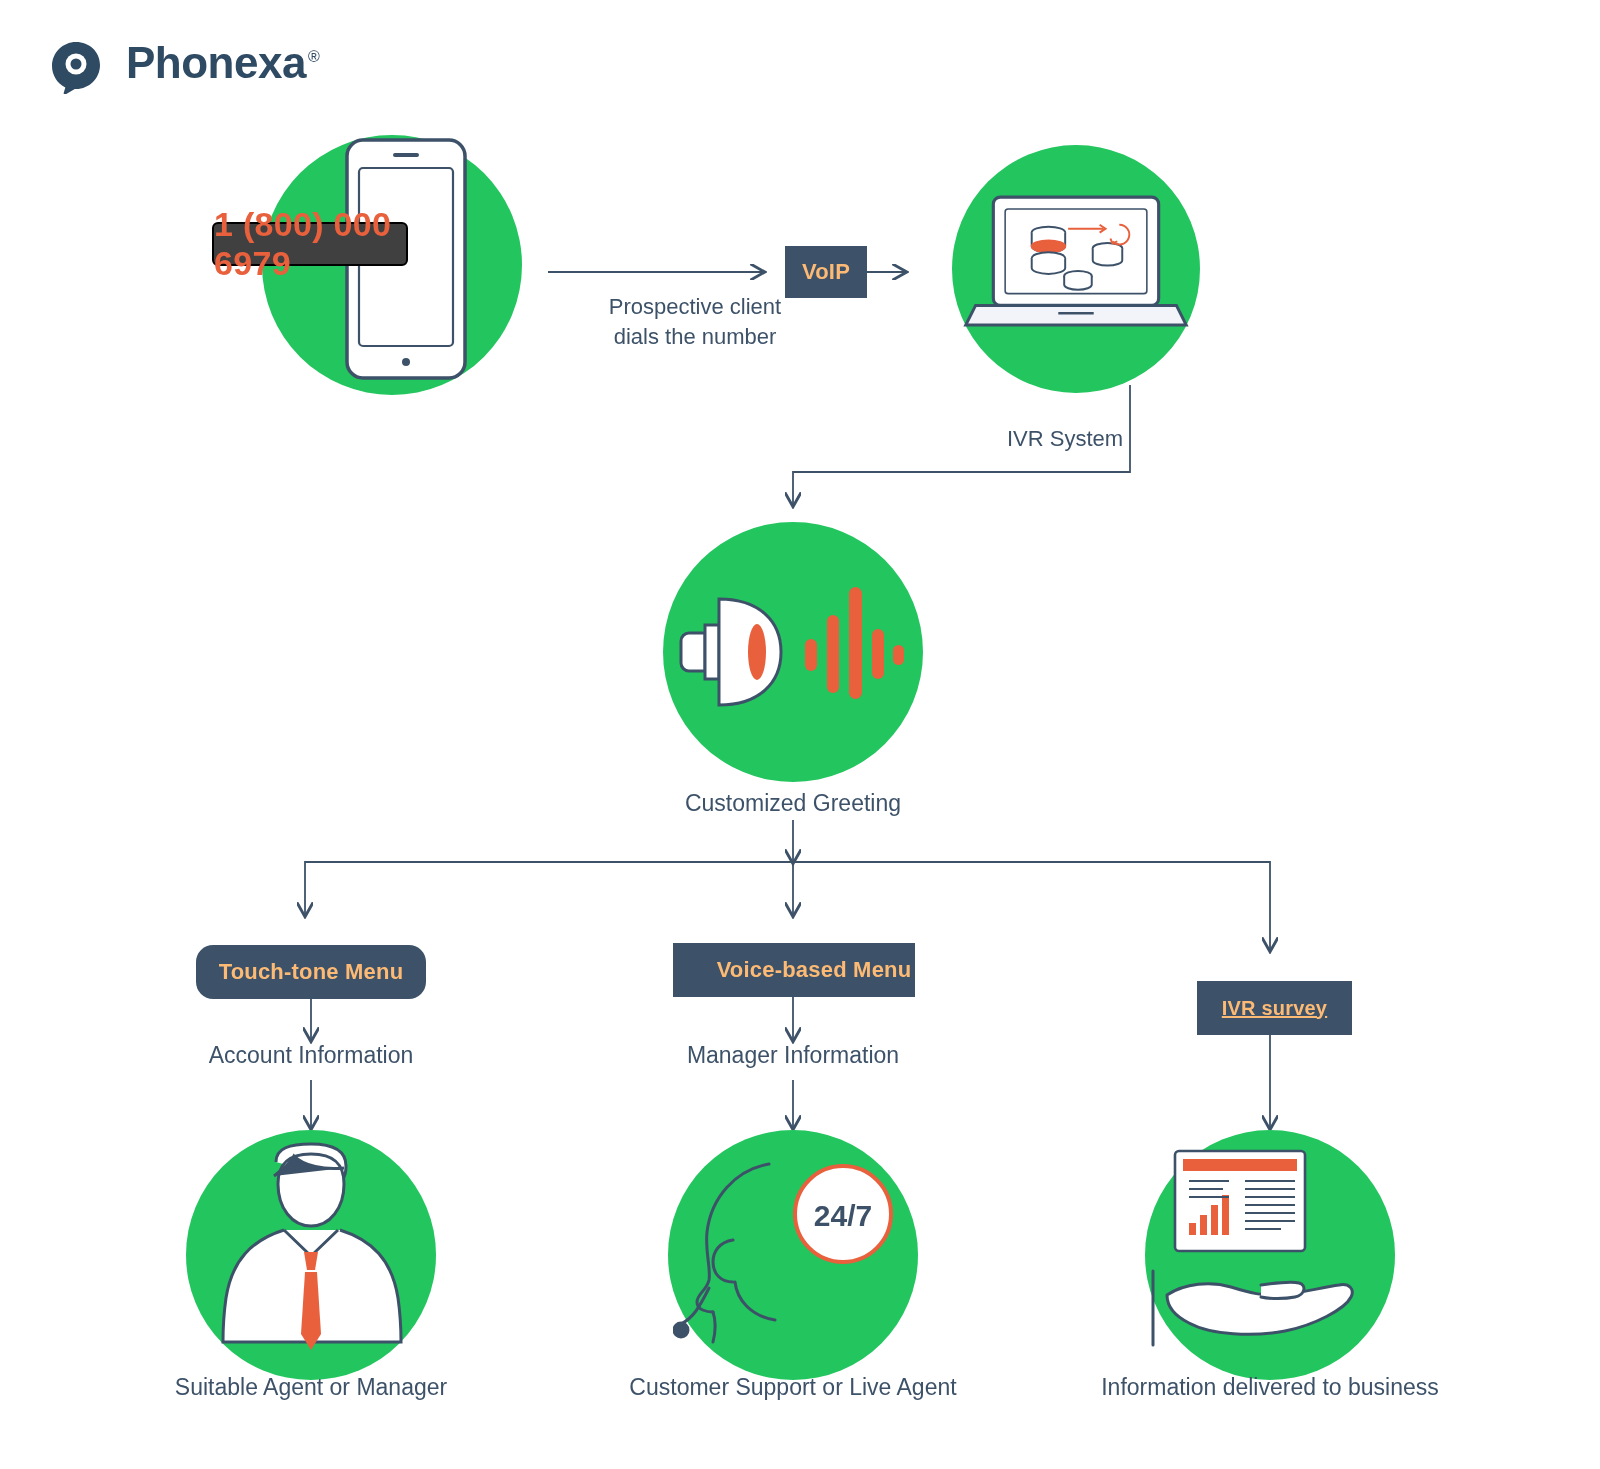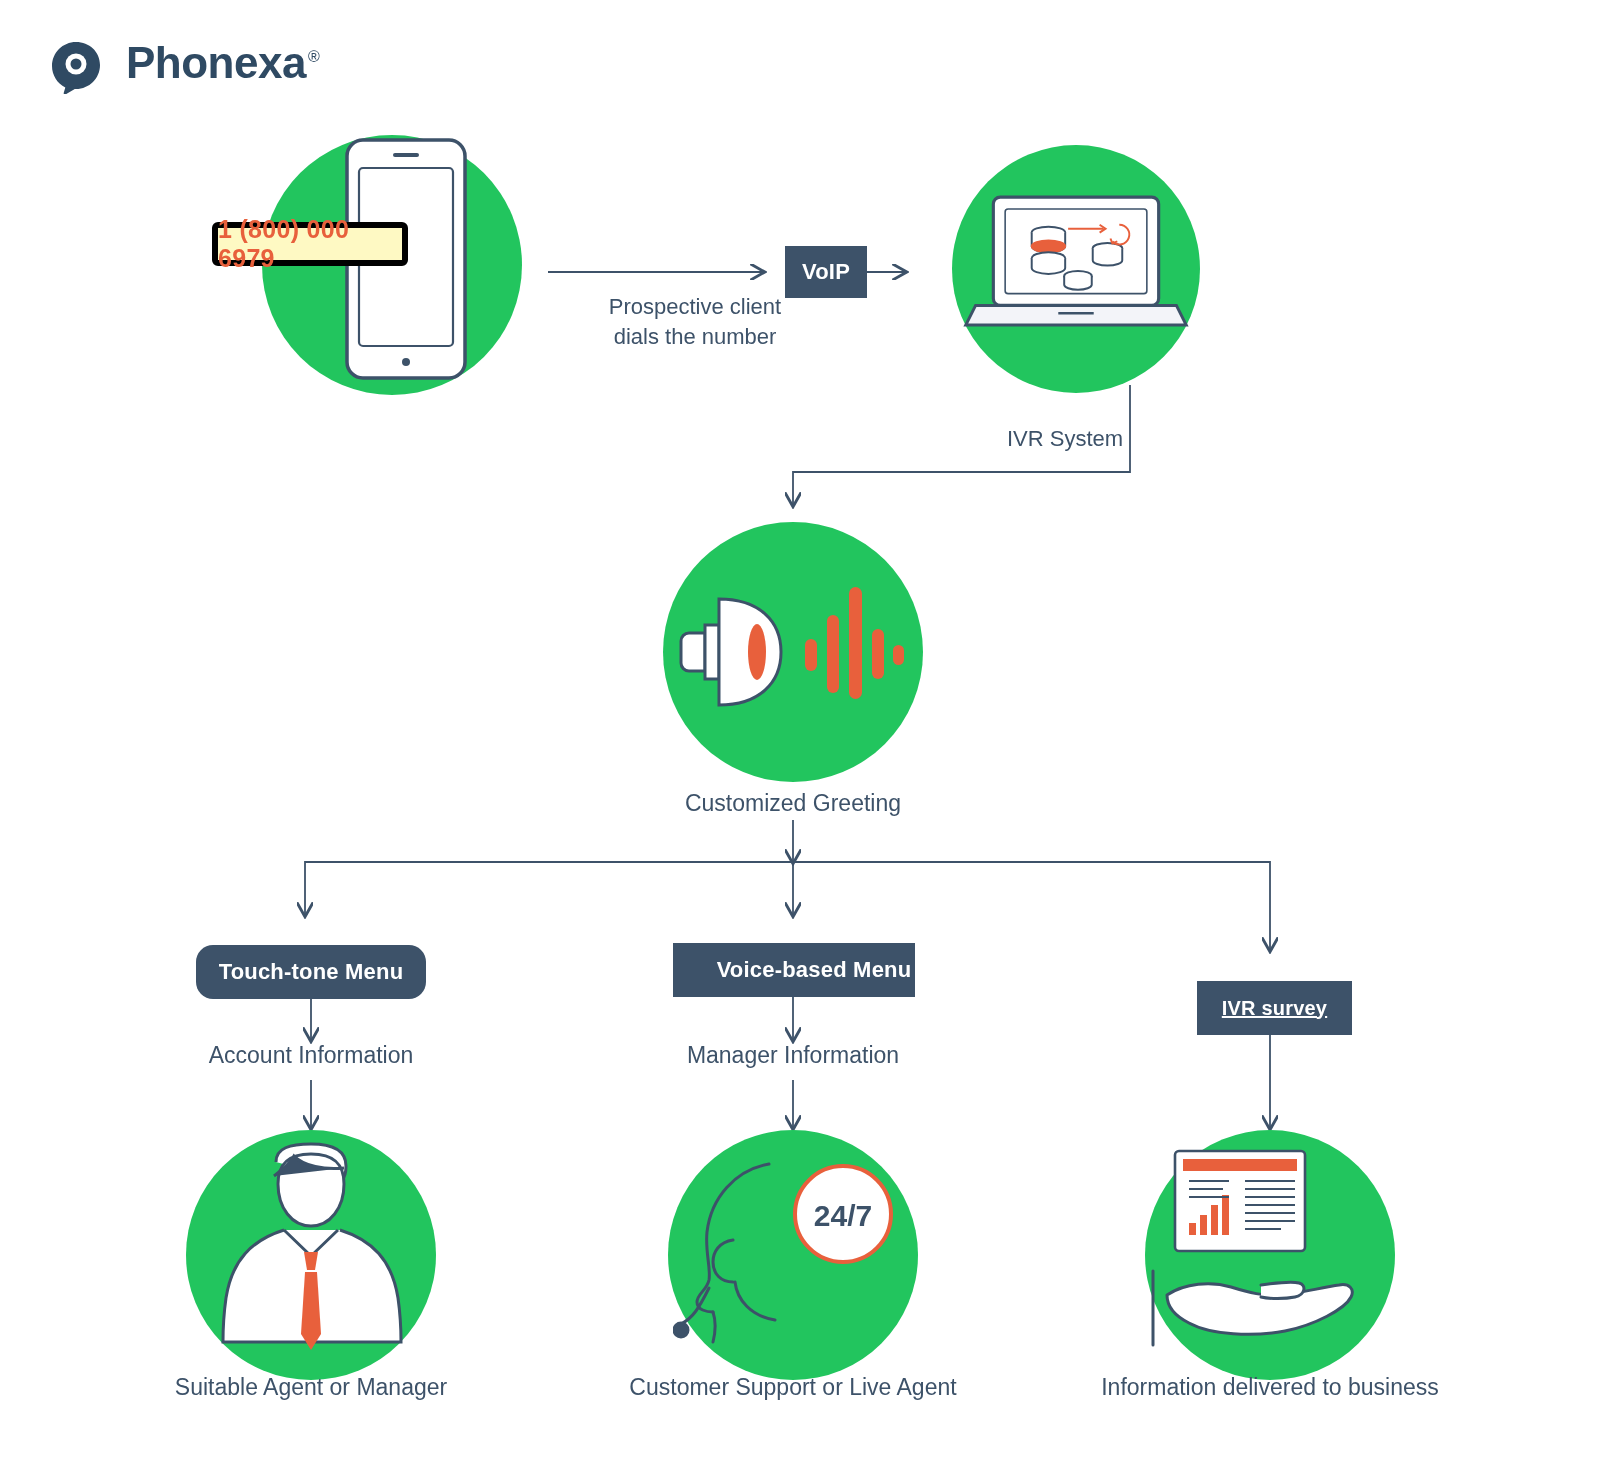--- a/index.html
+++ b/index.html
@@ -54,36 +54,36 @@
     color: #3d5269;
     line-height: 1.35;
     white-space: pre-line;
   }
   .lbl-lg { font-size: 23px; }
 
   
   .box {
     position: absolute;
     background: #3d5269;
-    color: #ffffff;
+    color: #fdba74;
     display: flex; align-items: center; justify-content: center;
     font-size: 22px;
     font-weight: bold;
     letter-spacing: 0.2px;
   }
   .box.small { font-size: 20px; text-decoration: underline; }
 
   
   .num-chip {
     position: absolute;
-    border: 6px solid #000000;
-    background: #fef9c3;
+    border: 2px solid #000000;
+    background: #404040;
     border-radius: 6px;
     color: #e8603c;
-    font-size: 25px;
+    font-size: 34px;
     font-weight: bold;
     display: flex; align-items: center; justify-content: center;
     letter-spacing: 0.3px;
     z-index: 5;
   }
 
   svg.conn { position: absolute; left: 0; top: 0; width: 1600px; height: 1469px; pointer-events: none; }
 </style>
 </head>
 <body>

